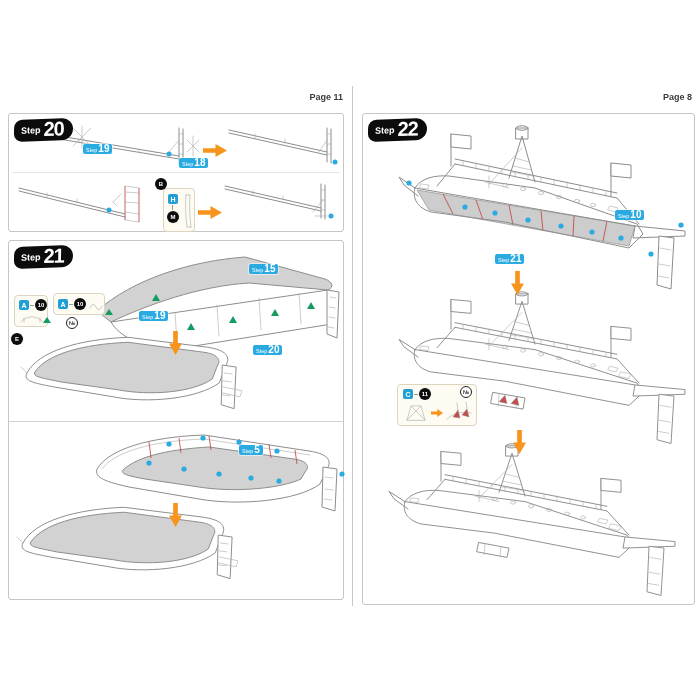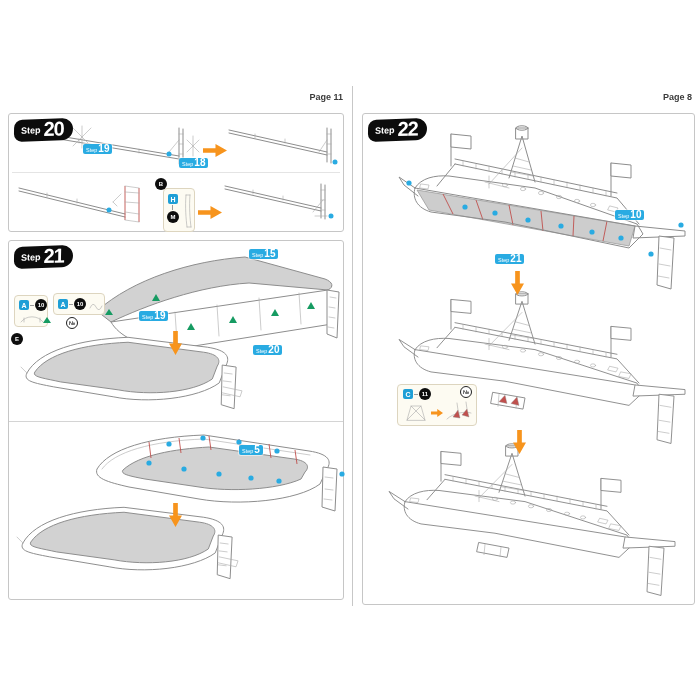--- a/index.html
+++ b/index.html
@@ -129,21 +129,21 @@
       <path class="fillw" d="M24,77 L241,45 L245,79 L82,105 C52,101 32,91 24,77 Z"></path>
       <path class="lnt" d="M88,67 L90,97 M130,60 L132,91 M172,53 L174,85 M212,48 L214,79"></path>
       <path class="fillw" d="M240,45 L252,47 250,93 240,89 Z"></path>
       <path class="lnt" d="M243,52 L249,53 M242,62 L248,63 M242,72 L248,73 M241,82 L247,83"></path>
       <polygon class="gtri" points="104,78 100,85 108,85"></polygon>
       <polygon class="gtri" points="146,71 142,78 150,78"></polygon>
       <polygon class="gtri" points="188,64 184,71 192,71"></polygon>
       <polygon class="gtri" points="224,57 220,64 228,64"></polygon>
       <polygon class="gtri" points="69,49 65,56 73,56"></polygon>
     </svg>
-    <div class="tag" style="left:240px;top:8px">
+    <div class="tag" style="left:240px;top:23px">
       <span class="tag-pre">Step</span>
       <span class="tag-num">15</span>
     </div>
     <div class="tag" style="left:130px;top:70px">
       <span class="tag-pre">Step</span>
       <span class="tag-num">19</span>
     </div>
     <div class="tag" style="left:244px;top:104px">
       <span class="tag-pre">Step</span>
       <span class="tag-num">20</span>

